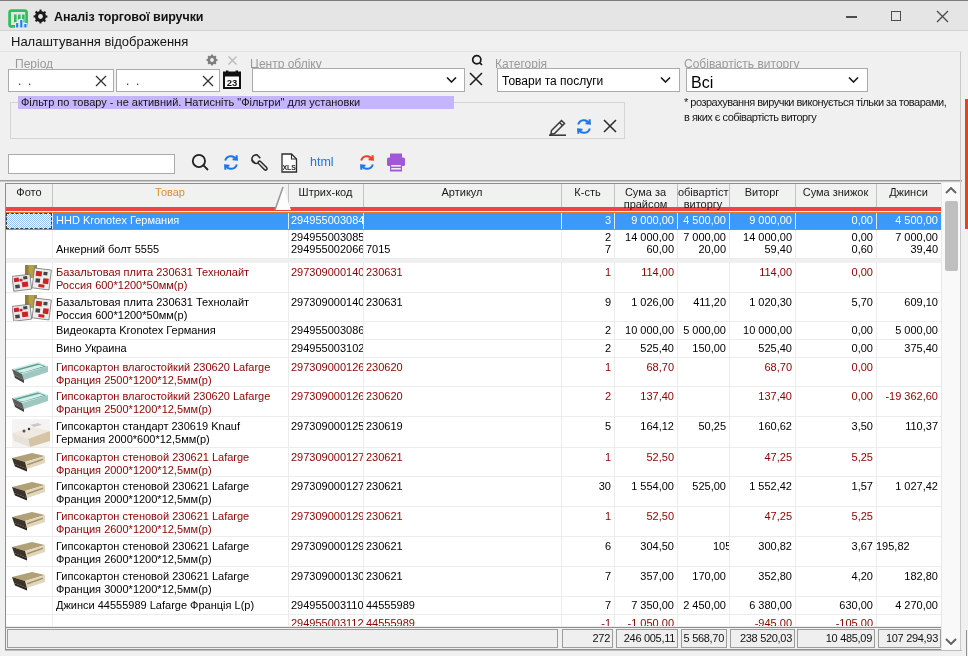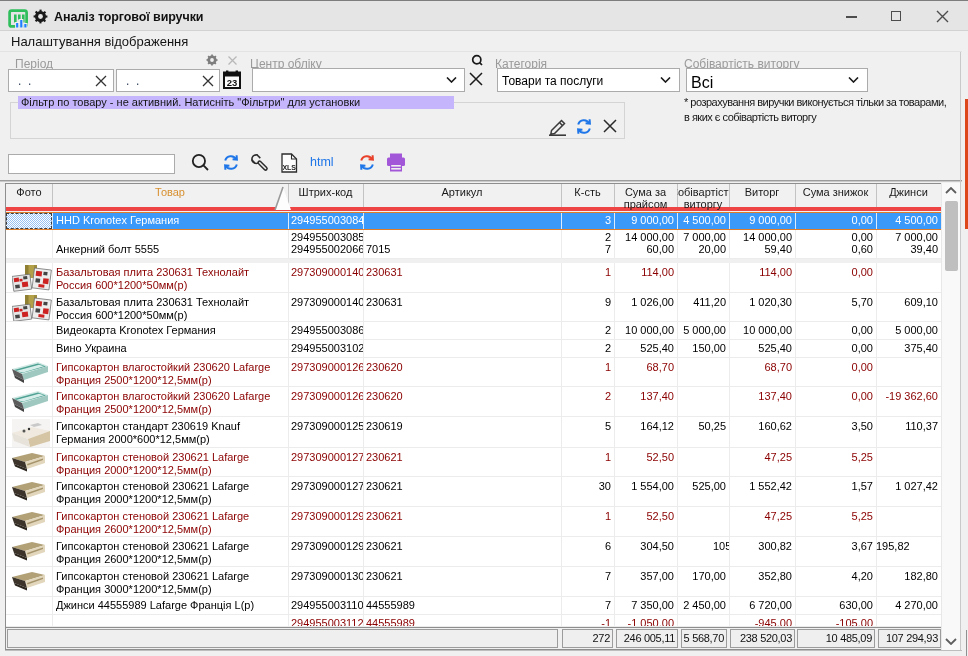--- a/index.html
+++ b/index.html
@@ -630,21 +630,21 @@
 <div class="vsep" style="left:671px;"></div>
 <div class="vsep" style="left:723px;"></div>
 <div class="vsep" style="left:789px;"></div>
 <div class="vsep" style="left:870px;"></div>
 <div class="cell" style="left:50px;width:230px;top:2px;bottom:auto;height:13px;line-height:13px;color:#000;">Джинси 44555989 Lafarge Франція L(p)</div>
 <div class="cell" style="left:282px;width:75px;top:2px;bottom:auto;height:13px;line-height:13px;text-align:left;padding-left:3px;box-sizing:border-box;color:#000;">294955003110</div>
 <div class="cell" style="left:357px;width:198px;top:2px;bottom:auto;height:13px;line-height:13px;text-align:left;padding-left:3px;box-sizing:border-box;color:#000;">44555989</div>
 <div class="cell" style="left:555px;width:53px;top:2px;bottom:auto;height:13px;line-height:13px;text-align:right;padding-right:3px;box-sizing:border-box;color:#000;">7</div>
 <div class="cell" style="left:608px;width:63px;top:2px;bottom:auto;height:13px;line-height:13px;text-align:right;padding-right:3px;box-sizing:border-box;color:#000;">7 350,00</div>
 <div class="cell" style="left:671px;width:52px;top:2px;bottom:auto;height:13px;line-height:13px;text-align:right;padding-right:3px;box-sizing:border-box;color:#000;">2 450,00</div>
-<div class="cell" style="left:723px;width:66px;top:2px;bottom:auto;height:13px;line-height:13px;text-align:right;padding-right:3px;box-sizing:border-box;color:#000;">6 720,00</div>
+<div class="cell" style="left:723px;width:66px;top:2px;bottom:auto;height:13px;line-height:13px;text-align:right;padding-right:3px;box-sizing:border-box;color:#000;">6 380,00</div>
 <div class="cell" style="left:789px;width:81px;top:2px;bottom:auto;height:13px;line-height:13px;text-align:right;padding-right:3px;box-sizing:border-box;color:#000;">630,00</div>
 <div class="cell" style="left:870px;width:65px;top:2px;bottom:auto;height:13px;line-height:13px;text-align:right;padding-right:3px;box-sizing:border-box;color:#000;">4 270,00</div>
 </div>
 <div class="row" style="top:615px;height:12px;">
 <div class="vsep" style="left:46px;"></div>
 <div class="vsep" style="left:282px;"></div>
 <div class="vsep" style="left:357px;"></div>
 <div class="vsep" style="left:555px;"></div>
 <div class="vsep" style="left:608px;"></div>
 <div class="vsep" style="left:671px;"></div>

